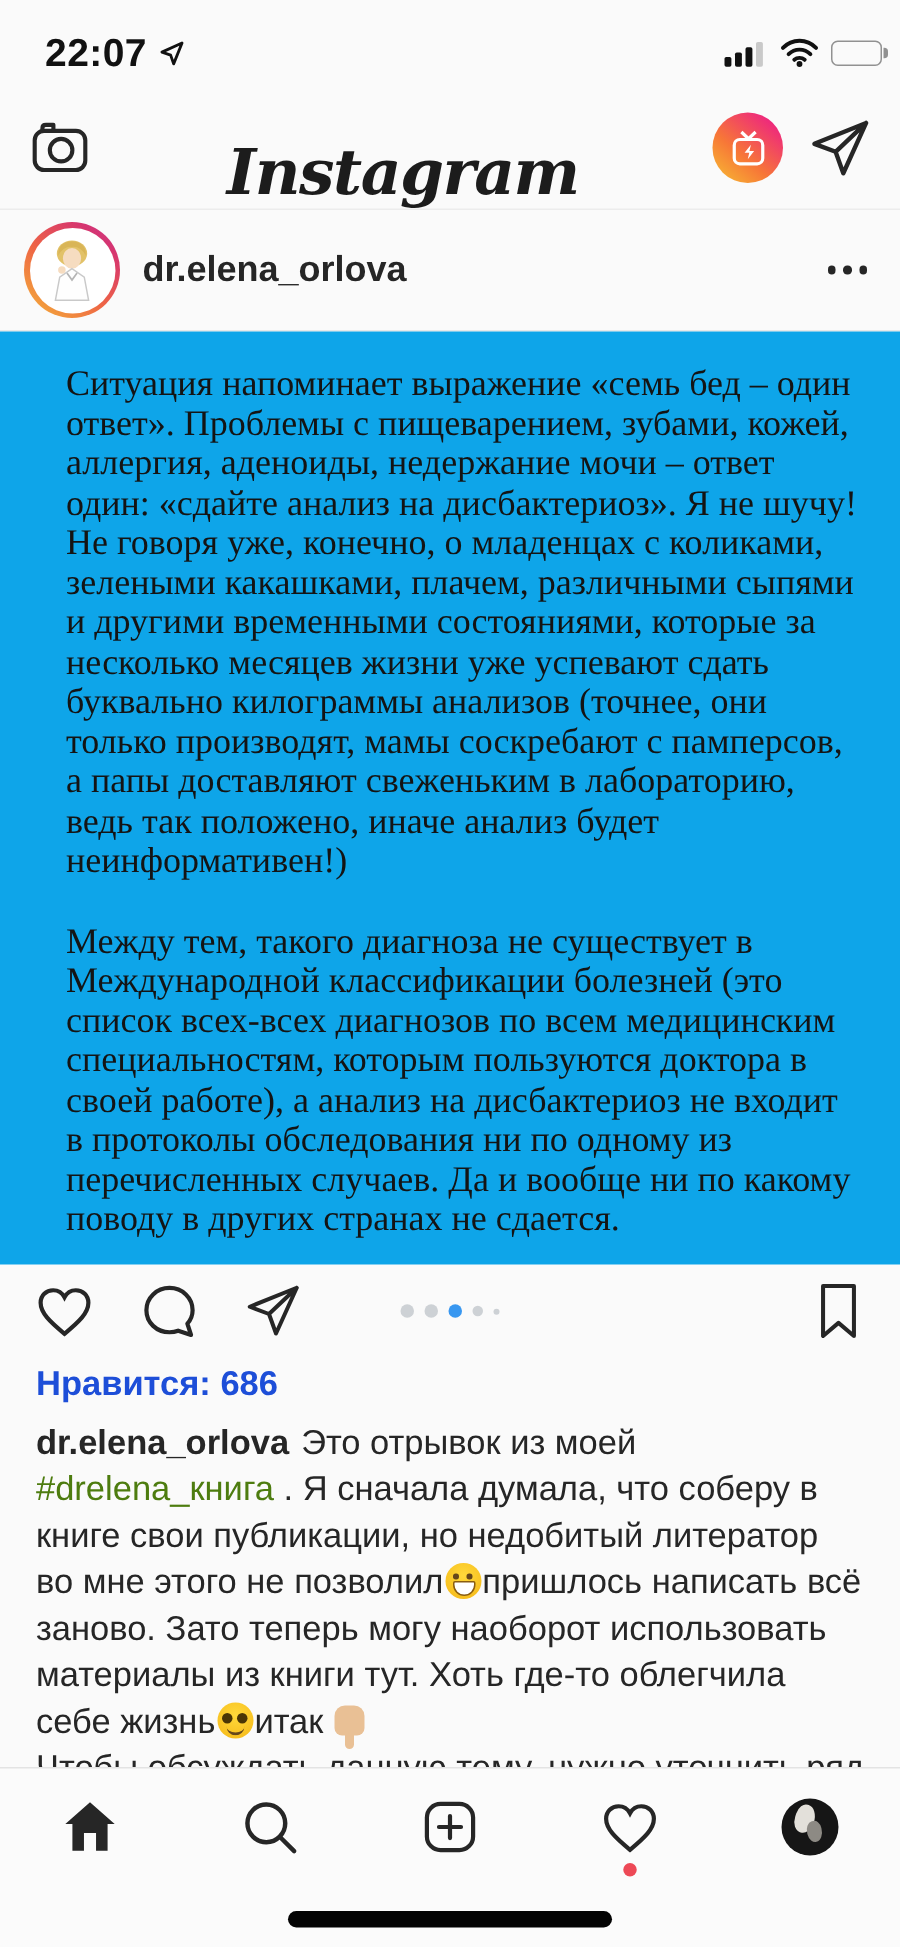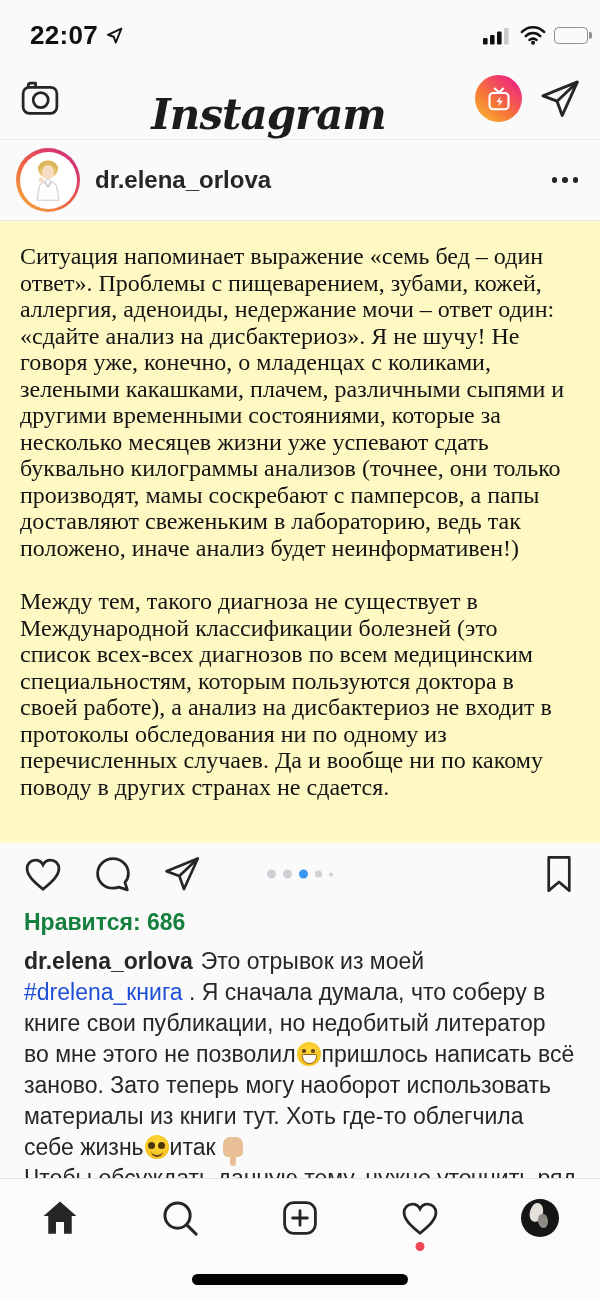--- a/index.html
+++ b/index.html
@@ -49,42 +49,42 @@
   }
   .avatar-white { width:57px; height:57px; border-radius:50%; background:#fff; display:flex; align-items:center; justify-content:center; }
   .post-username { margin-left:15px; font-size:24px; font-weight:600; color:#262626; }
   .more-dots { margin-left:auto; display:flex; gap:5px; padding:10px 6px; }
   .more-dots i { width:5.5px; height:5.5px; border-radius:50%; background:#262626; }
 
   .separator { height:1px; background:#e7e7e7; }
 
   
   .post-image {
-    height:622px; background:#fef9c3; overflow:hidden;
-    padding:22px 26px 0 20px;
+    height:622px; background:#0ea5e9; overflow:hidden;
+    padding:22px 26px 0 44px;
     font-family:"Liberation Serif","DejaVu Serif",serif;
     font-size:24px; line-height:26.5px; color:#141414;
   }
   .post-image p { margin-bottom:27px; }
 
   
   .action-bar { height:62px; display:flex; align-items:center; padding:0 22px; position:relative; }
   .action-left { display:flex; align-items:center; gap:28px; }
   .carousel-dots { position:absolute; left:50%; top:50%; transform:translate(-50%,-50%); display:flex; align-items:center; gap:7px; }
   .dot { width:9px; height:9px; border-radius:50%; background:#cdd1d5; }
   .dot.active { background:#3897f0; }
   .dot.small { width:7px; height:7px; }
   .dot.tiny { width:4px; height:4px; }
   .save-btn { margin-left:auto; }
 
   
-  .likes-row { padding:4px 24px 8px; font-size:23px; font-weight:700; color:#15803d; }
+  .likes-row { padding:4px 24px 8px; font-size:23px; font-weight:700; color:#1d4ed8; }
   .caption { padding:2px 24px 0; font-size:23px; line-height:31px; height:236px; overflow:hidden; color:#262626; }
   .caption .cap-user { font-weight:700; margin-right:8px; }
-  .caption .hashtag { color:#1d4ed8; }
+  .caption .hashtag { color:#4d7c0f; }
 
   
   .emoji { display:inline-block; width:24px; height:24px; border-radius:50%;
     background:radial-gradient(circle at 50% 35%,#ffd93b,#f5b716); position:relative; vertical-align:-4px; margin:0 1px; }
   .e-grin::before { content:""; position:absolute; left:5.5px; top:7px; width:3.6px; height:3.6px; border-radius:50%;
     background:#66471b; box-shadow:9px 0 0 #66471b; }
   .e-grin::after { content:""; position:absolute; left:5px; top:12px; width:13.5px; height:8px;
     background:#fff; border:1.2px solid #8a5d10; border-radius:2px 2px 12px 12px; }
   .e-nerd::before { content:""; position:absolute; left:3.5px; top:6.5px; width:7px; height:7px; border-radius:50%;
     background:#4a3505; box-shadow:10px 0 0 #4a3505; }

